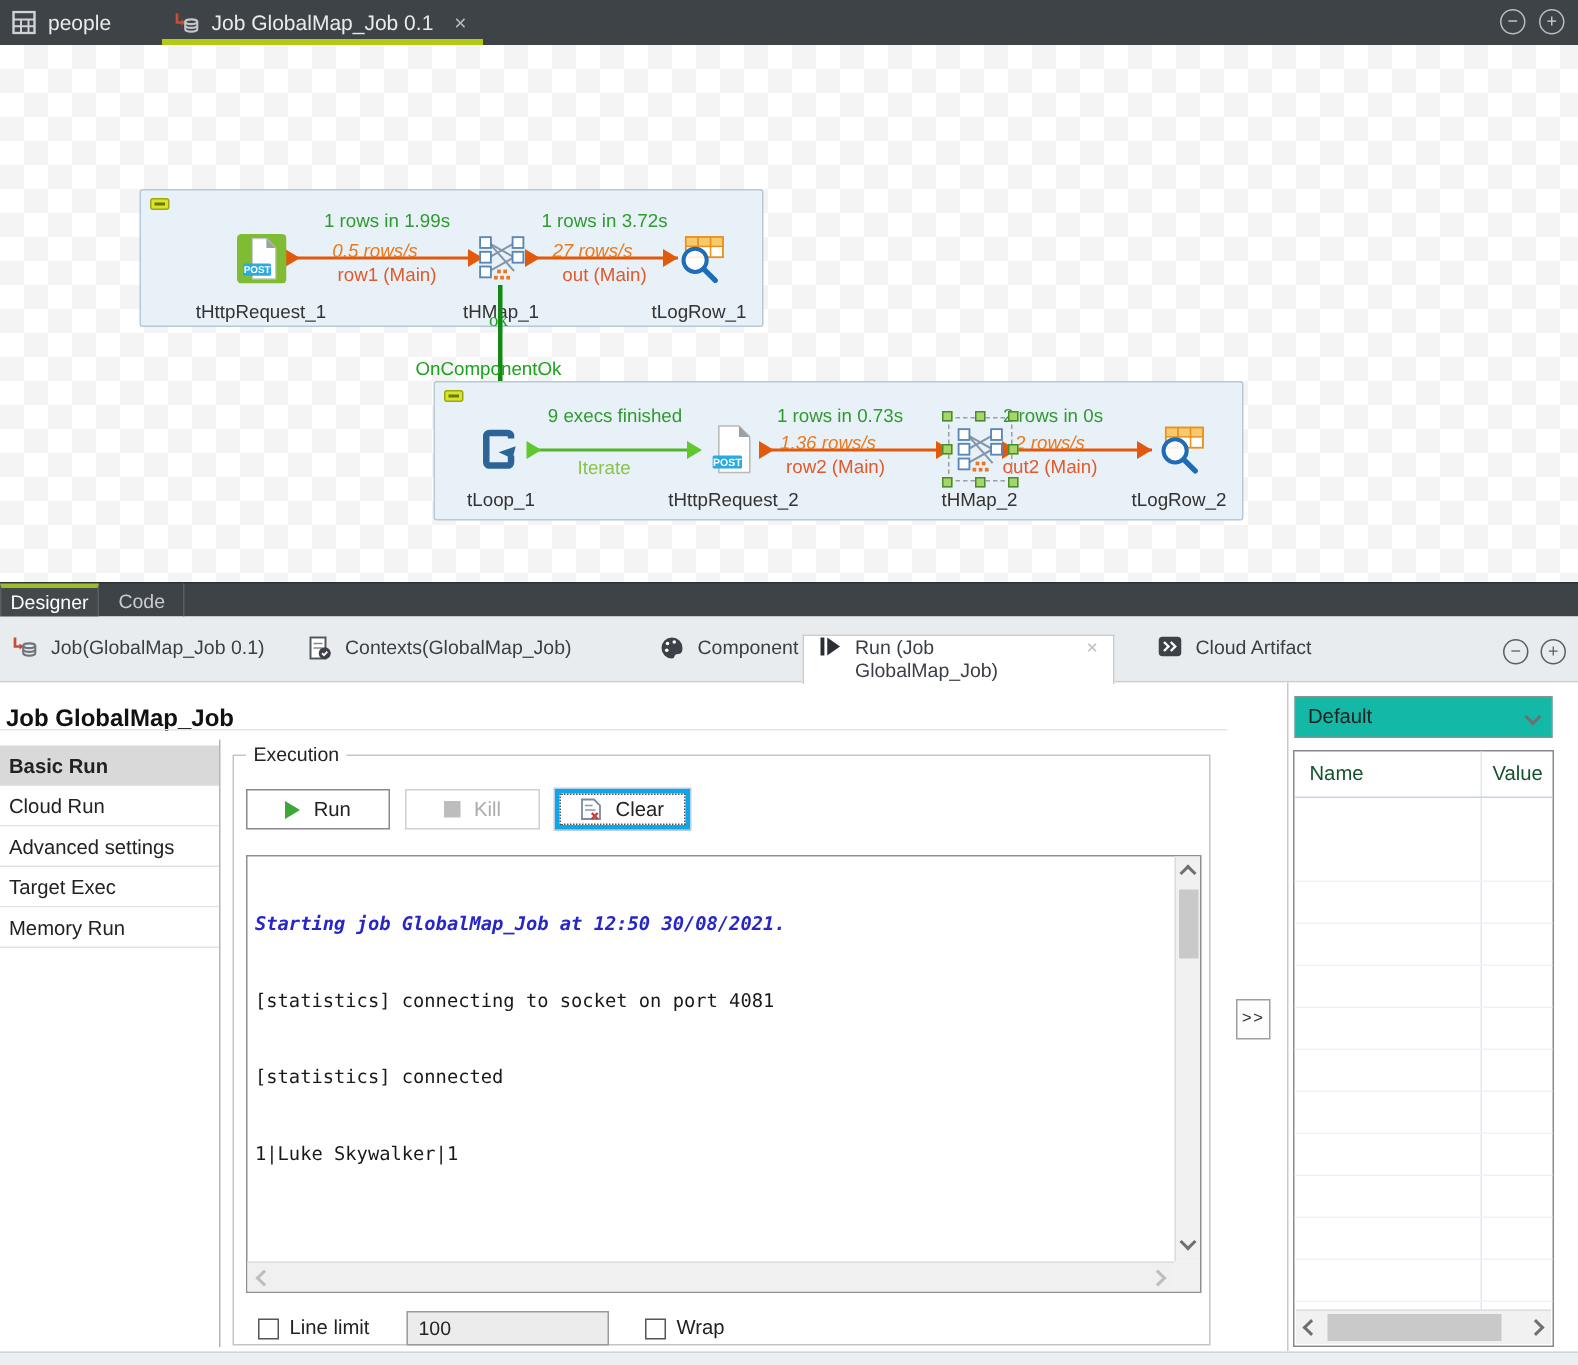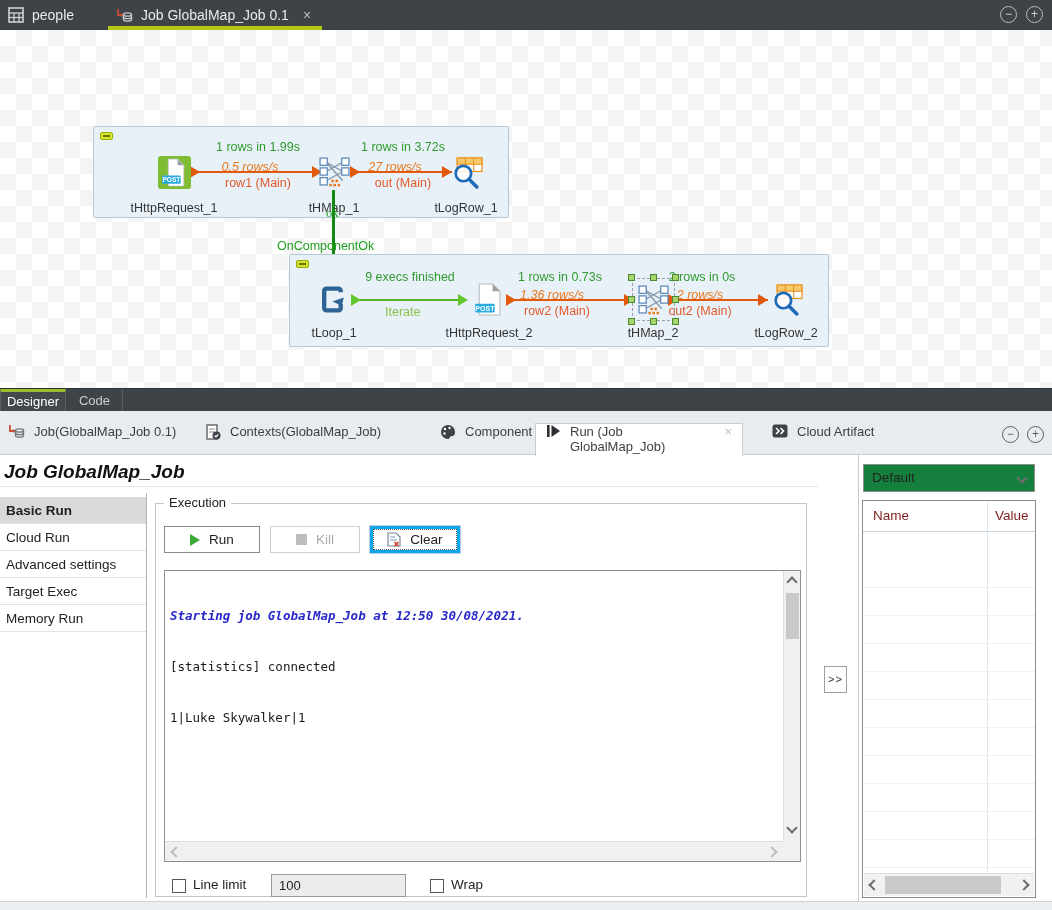--- a/index.html
+++ b/index.html
@@ -48,21 +48,21 @@
 
   
   .paneltabs { position:absolute; left:0; top:411px; width:1052px; height:44px; background:#e9ecef; border-bottom:1px solid #c9cdd3; }
   .ptab { position:absolute; top:13px; height:31px; display:flex; align-items:flex-start; gap:9px; font-size:13px; color:#3a3f45; }
   .ptab.active { background:#fff; border:1px solid #c9cdd3; border-bottom:none; top:12px; height:33px; padding:0 10px; z-index:2; }
   .ptab-close { color:#b9bdc1; font-size:13px; margin-left:8px; }
   .circle-btn.dark { border-color:#5a5f66; color:#5a5f66; }
 
   
   .runview { position:absolute; left:0; top:455px; width:1052px; height:446px; background:#fff; }
-  .run-title { position:absolute; left:4px; top:6px; font-size:19px; font-weight:bold; color:#111;font-style:italic; }
+  .run-title { position:absolute; left:4px; top:16px; font-size:16px; font-weight:bold; color:#111; }
   .title-sep { position:absolute; left:0; top:31px; width:818px; height:1px; background:#e4e4e4; }
   .sidebar { position:absolute; left:0; top:42px; width:146px; }
   .side-item { height:27px; line-height:27px; padding-left:6px; font-size:13.5px; color:#222; border-bottom:1px solid #e2e2e2; background:#fff; }
   .side-item.sel { background:#d9d9d9; font-weight:bold; }
   .side-border { position:absolute; left:146px; top:38px; width:1px; height:405px; background:#b5b5b5; }
 
   .fieldset { position:absolute; left:155px; top:48px; width:652px; height:394px; border:1px solid #c5c5c5; }
   .legend { position:absolute; left:8px; top:-9px; background:#fff; padding:0 5px; font-size:13px; color:#222; }
 
   .btn { position:absolute; top:22px; height:27px; border:1px solid #8a8a8a; background:#fff; display:flex; align-items:center; justify-content:center; gap:9px; font-size:13.5px; color:#222; }
@@ -84,25 +84,25 @@
   .chev.lite { border-color:#bdbdbd; }
 
   .bottom-row { position:absolute; left:8px; top:372px; height:24px; width:640px; }
   .cbx { position:absolute; width:14px; height:14px; border:1px solid #555; background:#fff; top:3px; }
   .cbx-label { position:absolute; font-size:13.5px; color:#222; top:1px; }
   .limit-input { position:absolute; left:107px; top:-2px; width:135px; height:23px; background:#ececec; border:1px solid #9a9a9a; font-size:13px; color:#222; line-height:21px; padding-left:7px; }
 
   .expand-btn { position:absolute; left:824px; top:211px; width:23px; height:27px; border:1px solid #9f9f9f; background:#fdfdfd; font-size:11px; color:#333; text-align:center; line-height:25px; letter-spacing:1px; }
   .panel-divider { position:absolute; left:858px; top:0; width:1px; height:446px; background:#c9c9c9; }
 
-  .ctx-select { position:absolute; left:863px; top:9px; width:172px; height:28px; background:#15803d; border:1px solid #8f8f8f; font-size:13.5px; color:#222; line-height:26px; padding-left:8px; }
+  .ctx-select { position:absolute; left:863px; top:9px; width:172px; height:28px; background:#14b8a6; border:1px solid #8f8f8f; font-size:13.5px; color:#222; line-height:26px; padding-left:8px; }
   .ctx-chev { position:absolute; right:8px; top:9px; width:8px; height:8px; border-right:2px solid #6f6f6f; border-bottom:2px solid #6f6f6f; transform:rotate(45deg); }
 
   .nv-table { position:absolute; left:862px; top:45px; width:174px; height:398px; border:1px solid #8a8a8a; background:#fff; }
-  .nv-header { position:absolute; left:0; top:0; width:100%; height:30px; font-size:13.5px; color:#7f1d1d; }
+  .nv-header { position:absolute; left:0; top:0; width:100%; height:30px; font-size:13.5px; color:#14532d; }
   .nv-col-div { position:absolute; left:124px; top:0; width:1px; height:372px; background:#dfe8f1; }
   .nv-row { position:absolute; left:0; width:100%; height:1px; background:#eef2f7; }
   .nv-hscroll { position:absolute; left:1px; right:1px; bottom:1px; height:23px; background:#f1f1f1; border-top:1px solid #ddd; }
   .nv-hthumb { position:absolute; left:21px; top:2px; width:116px; height:18px; background:#c9c9c9; }
 
   .status-strip { position:absolute; left:0; top:901px; width:1052px; height:9px; background:#eceff1; border-top:1px solid #cfd4d8; }
 
   svg { display:block; }
 </style>
 </head>
@@ -410,20 +410,21 @@
               <line x1="3" y1="8" x2="10" y2="8" stroke="#7a9cc4"></line>
               <path d="M7.5 10 l4 4 m0 -4 l-4 4" stroke="#d23b2f" stroke-width="1.6"></path>
             </svg>
         </span>
         <span>Clear</span>
       </div>
 
       <div class="console">
         <div class="console-text">
           <div class="blue">Starting job GlobalMap_Job at 12:50 30/08/2021.</div>
+          <div>[statistics] connecting to socket on port 4081</div>
           <div>[statistics] connected</div>
           <div>1|Luke Skywalker|1</div>
           
           
           
           
           
           
           
           

